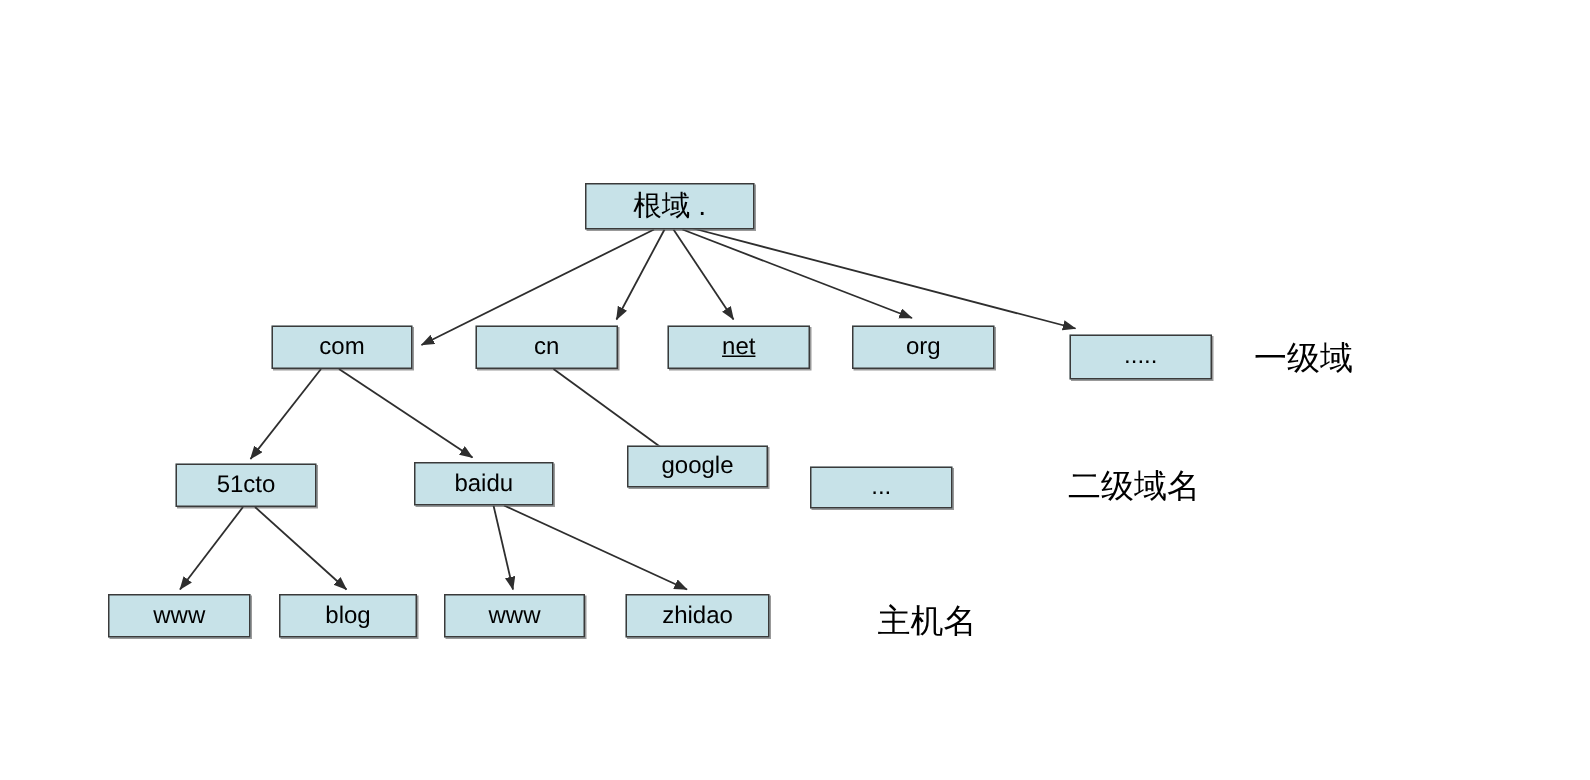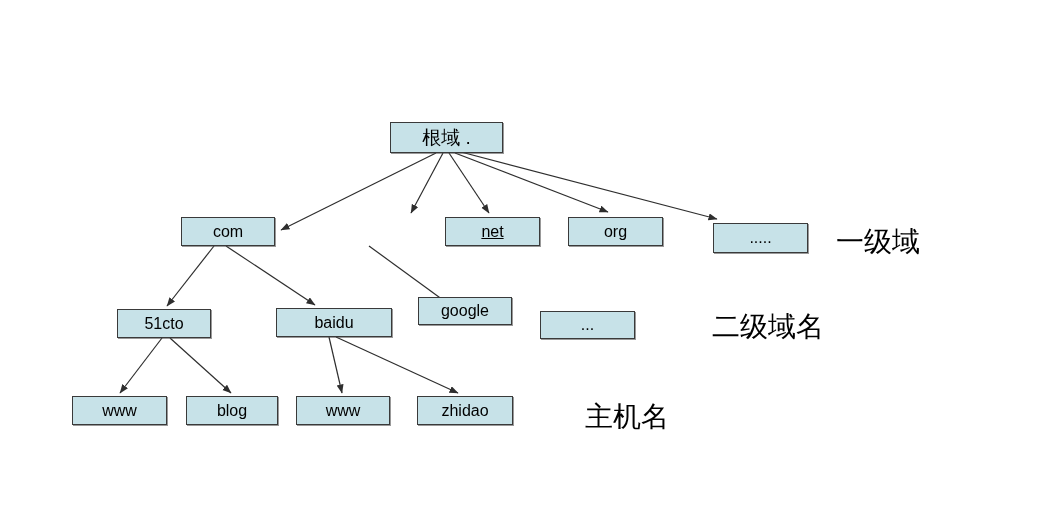--- a/index.html
+++ b/index.html
@@ -43,21 +43,21 @@
     font-size: 16px;
     line-height: 1;
     white-space: nowrap;
   }
   .node.root {
     font-size: 19px;
   }
   .row-label {
     position: absolute;
     color: var(--text, #000000);
-    font-size: 28px;
+    font-size: 22px;
     line-height: 1.1;
     white-space: nowrap;
   }
 </style>
 </head>
 <body>
 
 <div id="canvas">
 
   <svg id="edges" viewBox="0 0 1060 520" xmlns="http://www.w3.org/2000/svg">
@@ -76,27 +76,28 @@
     <line x1="369" y1="246" x2="454" y2="308" marker-end="url(#arrow)"></line>
     <line x1="162" y1="338" x2="120" y2="393" marker-end="url(#arrow)"></line>
     <line x1="170" y1="338" x2="231" y2="393" marker-end="url(#arrow)"></line>
     <line x1="329" y1="337" x2="342" y2="393" marker-end="url(#arrow)"></line>
     <line x1="336" y1="337" x2="458" y2="393" marker-end="url(#arrow)"></line>
   </svg>
 
   <div class="node root" style="left:390px; top:122px; width:113px; height:31px;">根域 .</div>
 
   <div class="node" style="left:181px; top:217px; width:94px; height:29px;">com</div>
+  <div class="node" style="left:317px; top:217px; width:95px; height:29px;">cn</div>
   <div class="node" style="left:445px; top:217px; width:95px; height:29px;text-decoration:underline;">net</div>
   <div class="node" style="left:568px; top:217px; width:95px; height:29px;">org</div>
   <div class="node" style="left:713px; top:223px; width:95px; height:30px;">.....</div>
   <div class="row-label" style="left:836px; top:227px;">一级域</div>
 
   <div class="node" style="left:117px; top:309px; width:94px; height:29px;">51cto</div>
-  <div class="node" style="left:276px; top:308px; width:116px; height:29px;">baidu</div>
+  <div class="node" style="left:276px; top:308px; width:93px; height:29px;">baidu</div>
   <div class="node" style="left:418px; top:297px; width:94px; height:28px;">google</div>
   <div class="node" style="left:540px; top:311px; width:95px; height:28px;">...</div>
   <div class="row-label" style="left:672px; top:312px;margin-left:40px;">二级域名</div>
 
   <div class="node" style="left:72px; top:396px; width:95px; height:29px;">www</div>
   <div class="node" style="left:186px; top:396px; width:92px; height:29px;">blog</div>
   <div class="node" style="left:296px; top:396px; width:94px; height:29px;">www</div>
   <div class="node" style="left:417px; top:396px; width:96px; height:29px;">zhidao</div>
   <div class="row-label" style="left:585px; top:402px;text-align:right;">主机名</div>
 

